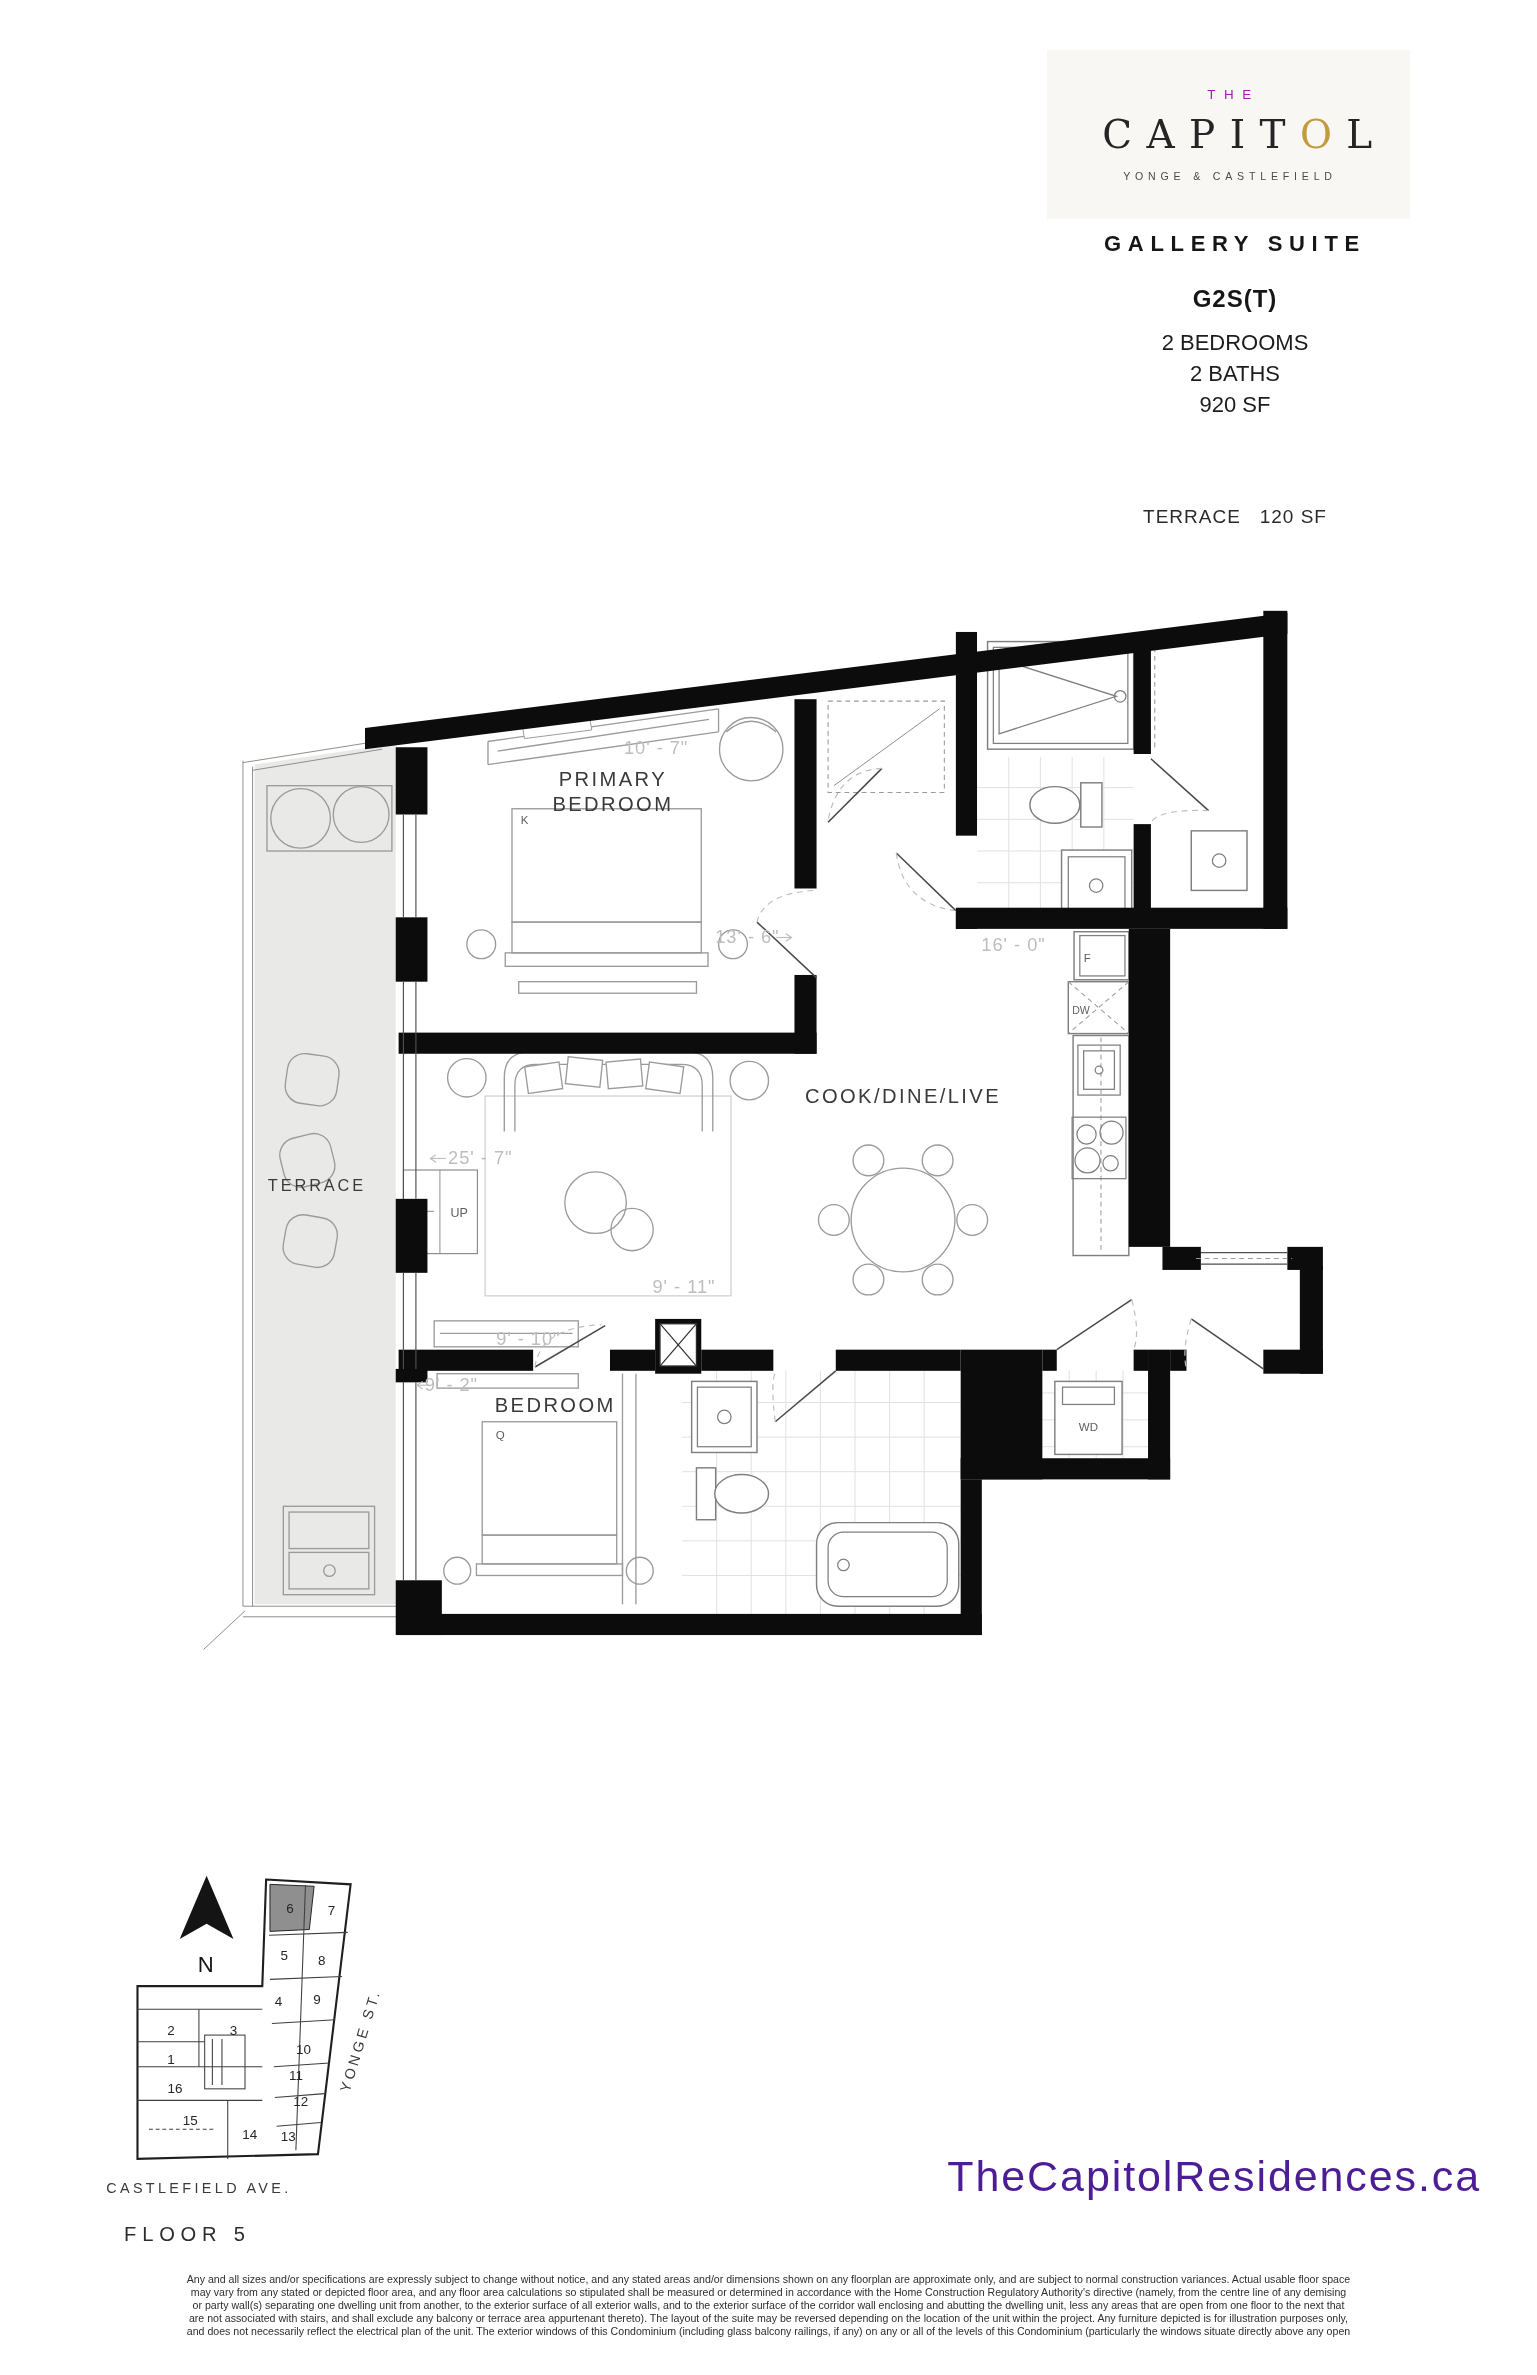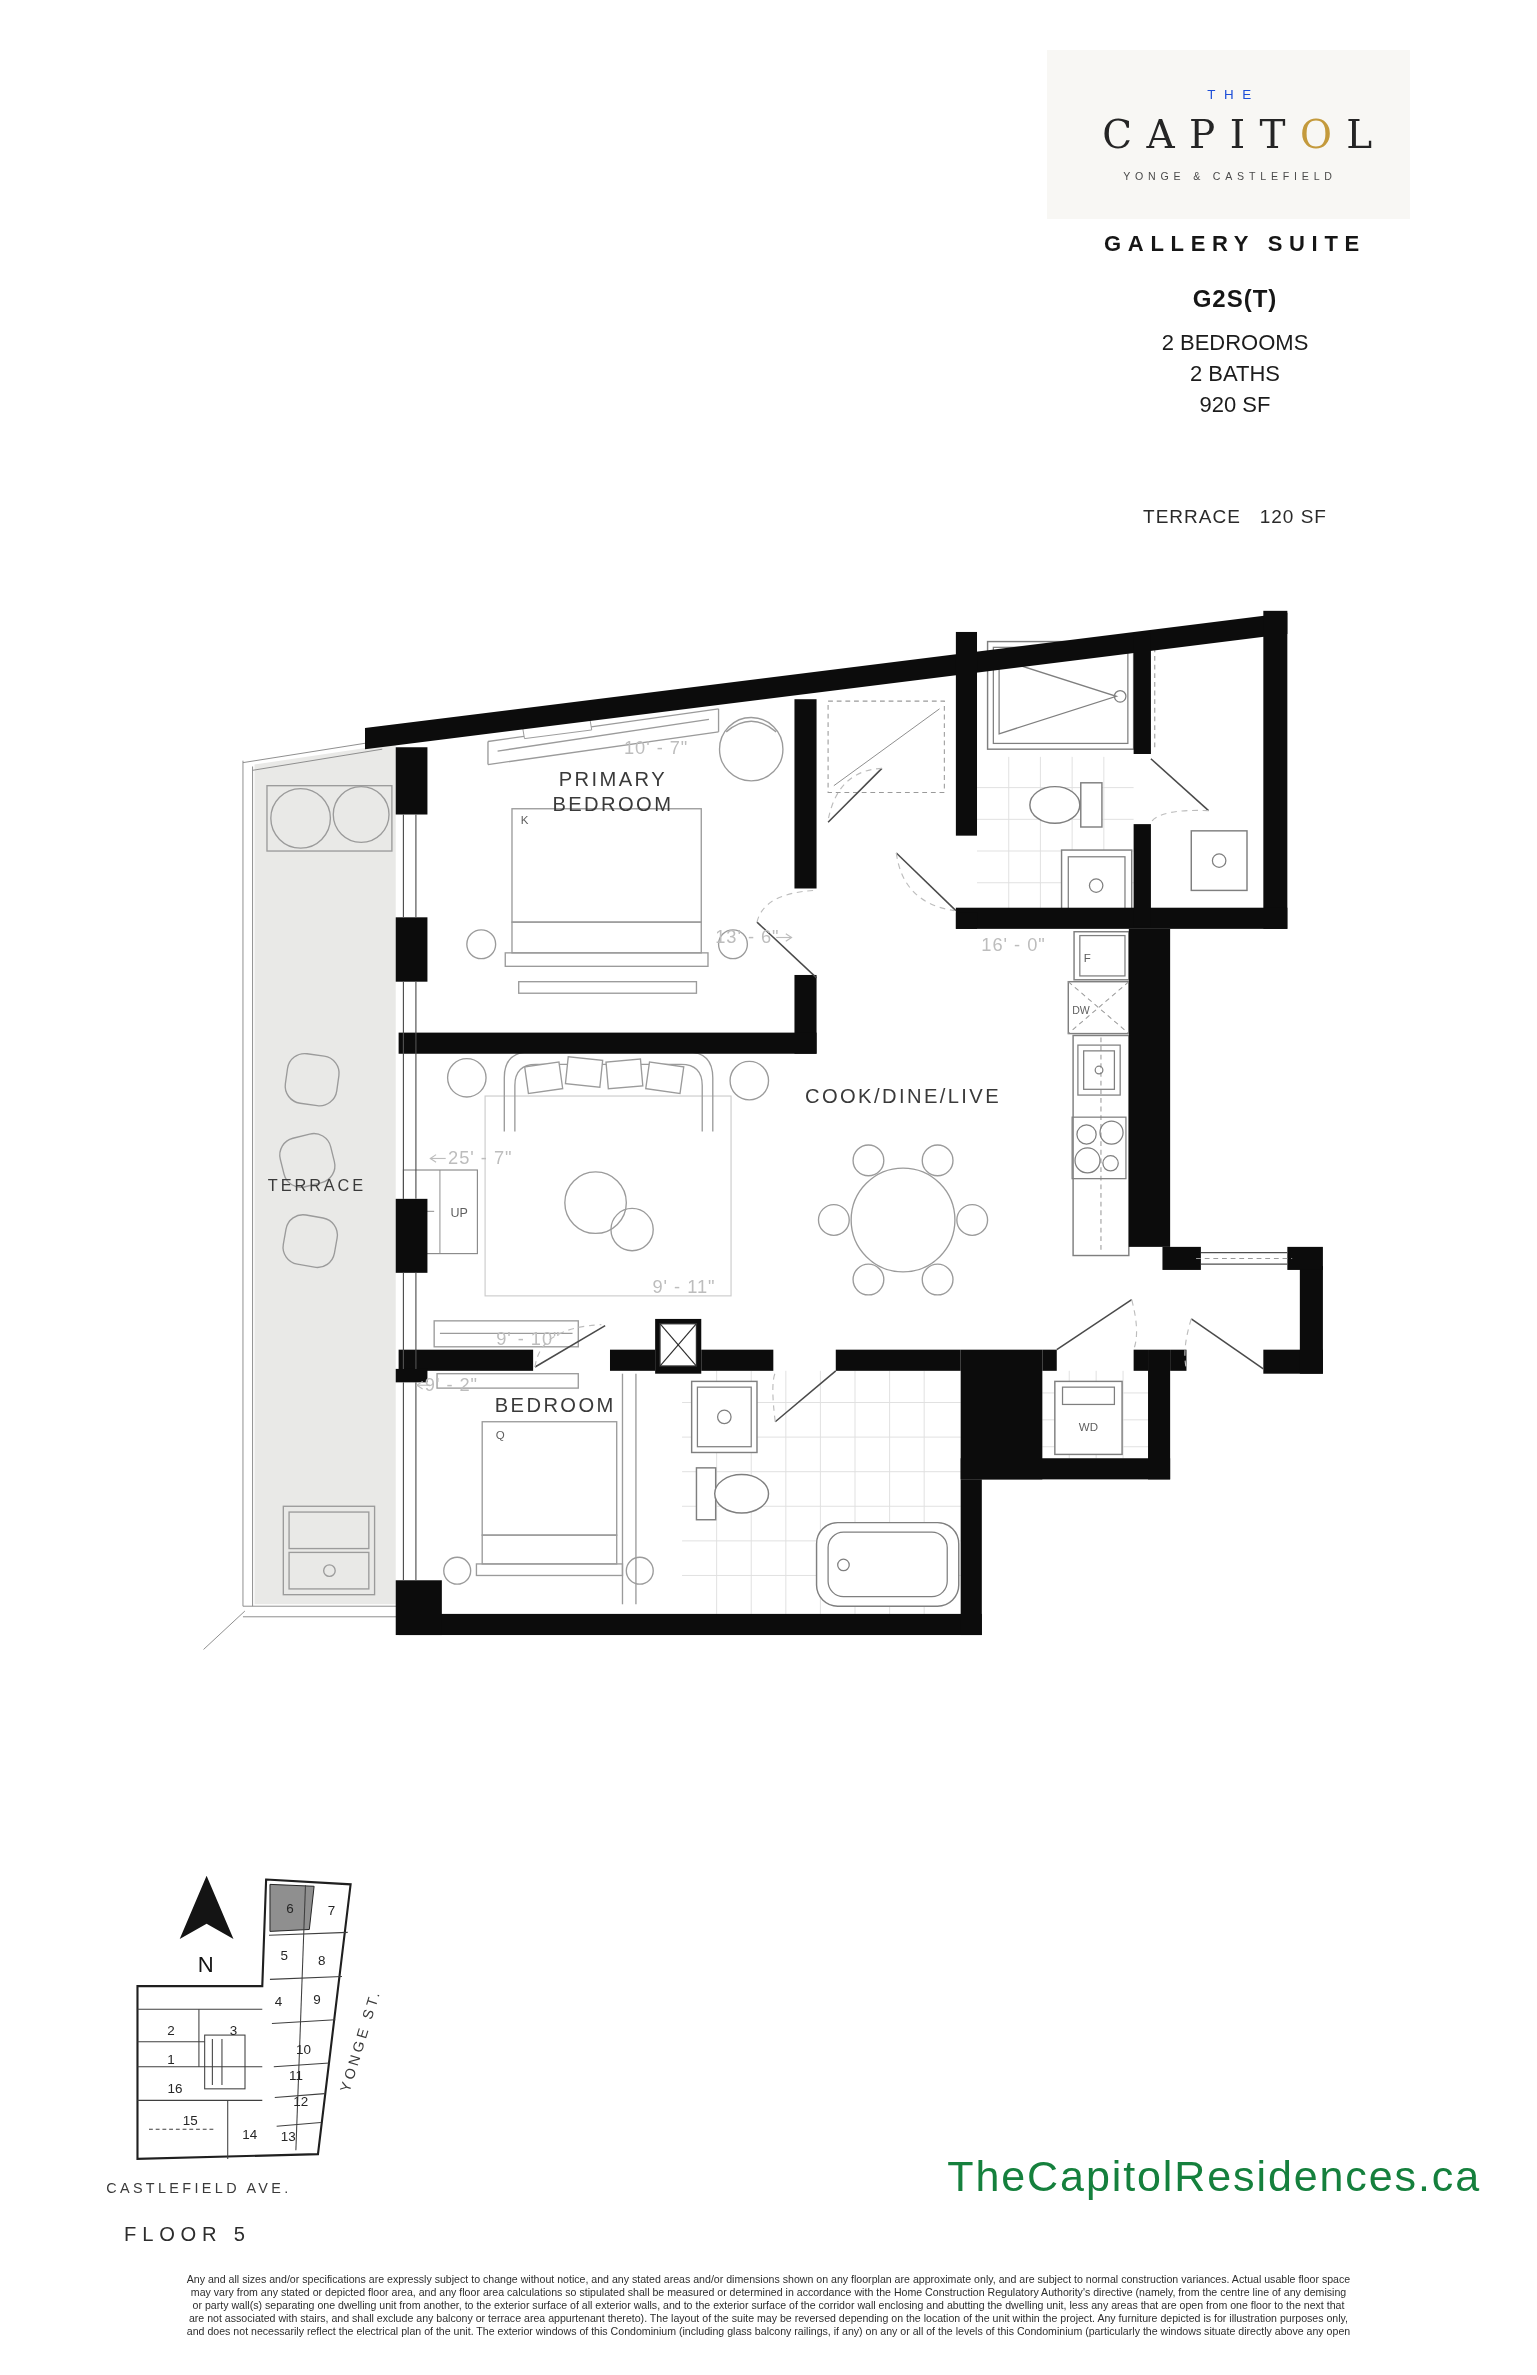--- a/index.html
+++ b/index.html
@@ -2,21 +2,21 @@
 <html><head>
 <meta charset="utf-8">
 <style>
   html,body{margin:0;padding:0;background:#888;}
   #page{position:relative;width:1537px;height:2376px;background:#ffffff;margin:0 auto;
         font-family:"Liberation Sans",sans-serif;overflow:hidden;}
   .abs{position:absolute;}
   
   #logo-box{left:1047px;top:50px;width:363px;height:169px;background:#f8f7f4;
             display:flex;flex-direction:column;align-items:center;justify-content:center;}
-  #logo-the{font-size:13.4px;letter-spacing:8.6px;color:#1d4ed8;margin-left:10px;}
+  #logo-the{font-size:13.4px;letter-spacing:8.6px;color:#a21caf;margin-left:10px;}
   #logo-name{margin-top:9.6px;font-family:"DejaVu Serif",serif;font-size:39px;
              letter-spacing:14.4px;color:#252525;margin-left:32px;white-space:nowrap;}
   #logo-name .gold{color:#c49a3c;}
   #logo-tag{margin-top:12.5px;font-size:10.6px;letter-spacing:4.8px;color:#4a4a4a;margin-left:3px;}
   .hdr{left:1038px;width:394px;text-align:center;color:#161616;}
   #suite-name{top:231px;font-size:22px;font-weight:bold;letter-spacing:6.7px;}
   #unit-code{top:285px;font-size:24px;font-weight:bold;letter-spacing:1px;}
   #spec-lines{top:327px;font-size:22px;line-height:31px;color:#1c1c1c;text-align:center;}
   #terrace-spec{top:506px;font-size:19px;letter-spacing:1px;color:#2a2a2a;white-space:pre;}
   
@@ -32,21 +32,21 @@
   .arc{fill:none;stroke:#bdbdbd;stroke-width:1.2;stroke-dasharray:6 5;}
   .dash{fill:none;stroke:#9a9a9a;stroke-width:1.1;stroke-dasharray:5 4;}
   .dim{font-family:"Liberation Sans",sans-serif;font-size:19px;fill:#bdbdbd;letter-spacing:1px;}
   .room{font-family:"Liberation Sans",sans-serif;font-size:21px;fill:#3a3a3a;letter-spacing:2.5px;}
   .tag{font-family:"Liberation Sans",sans-serif;font-size:12px;fill:#5f5f5f;}
   .kp-num{font-family:"Liberation Sans",sans-serif;font-size:14px;fill:#262626;}
   .kp-street{font-family:"Liberation Sans",sans-serif;font-size:15px;fill:#3a3a3a;letter-spacing:3.5px;}
   .kp-floor{font-family:"Liberation Sans",sans-serif;font-size:21px;fill:#2d2d2d;letter-spacing:6px;}
   .kp-line{stroke:#3f3f3f;stroke-width:1.1;fill:none;}
   
-  #website{right:56px;top:2152px;font-size:43px;letter-spacing:1.9px;color:#15803d;white-space:nowrap;}
+  #website{right:56px;top:2152px;font-size:43px;letter-spacing:1.9px;color:#4c1d95;white-space:nowrap;}
   #disclaimer{left:43px;top:2226px;width:1451px;text-align:center;
               font-size:10.6px;line-height:13px;color:#2e2e2e;margin-top:47px;}
 </style>
 </head>
 <body>
 
 <div id="page">
 
   <div class="abs" id="logo-box">
     <div id="logo-the">THE</div>

